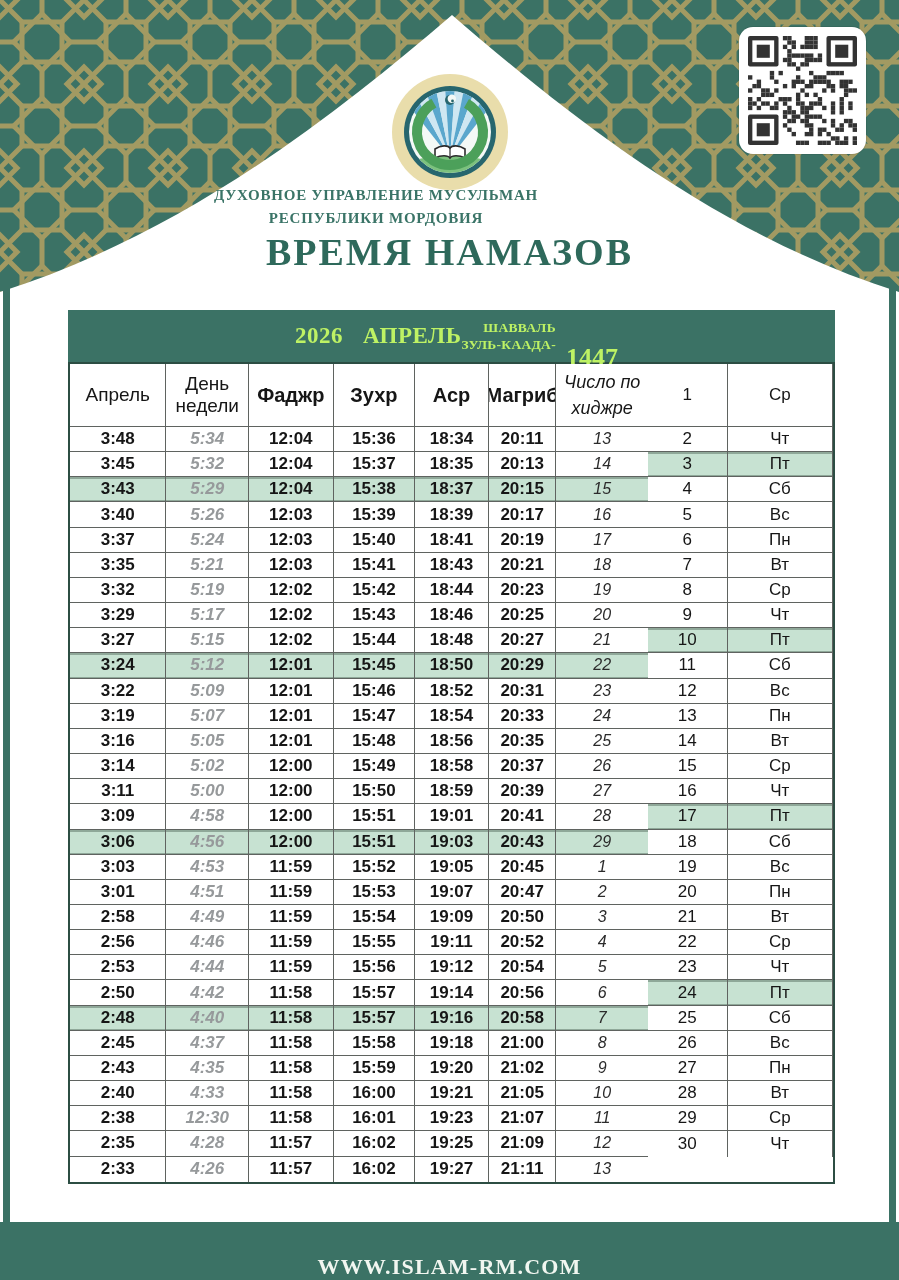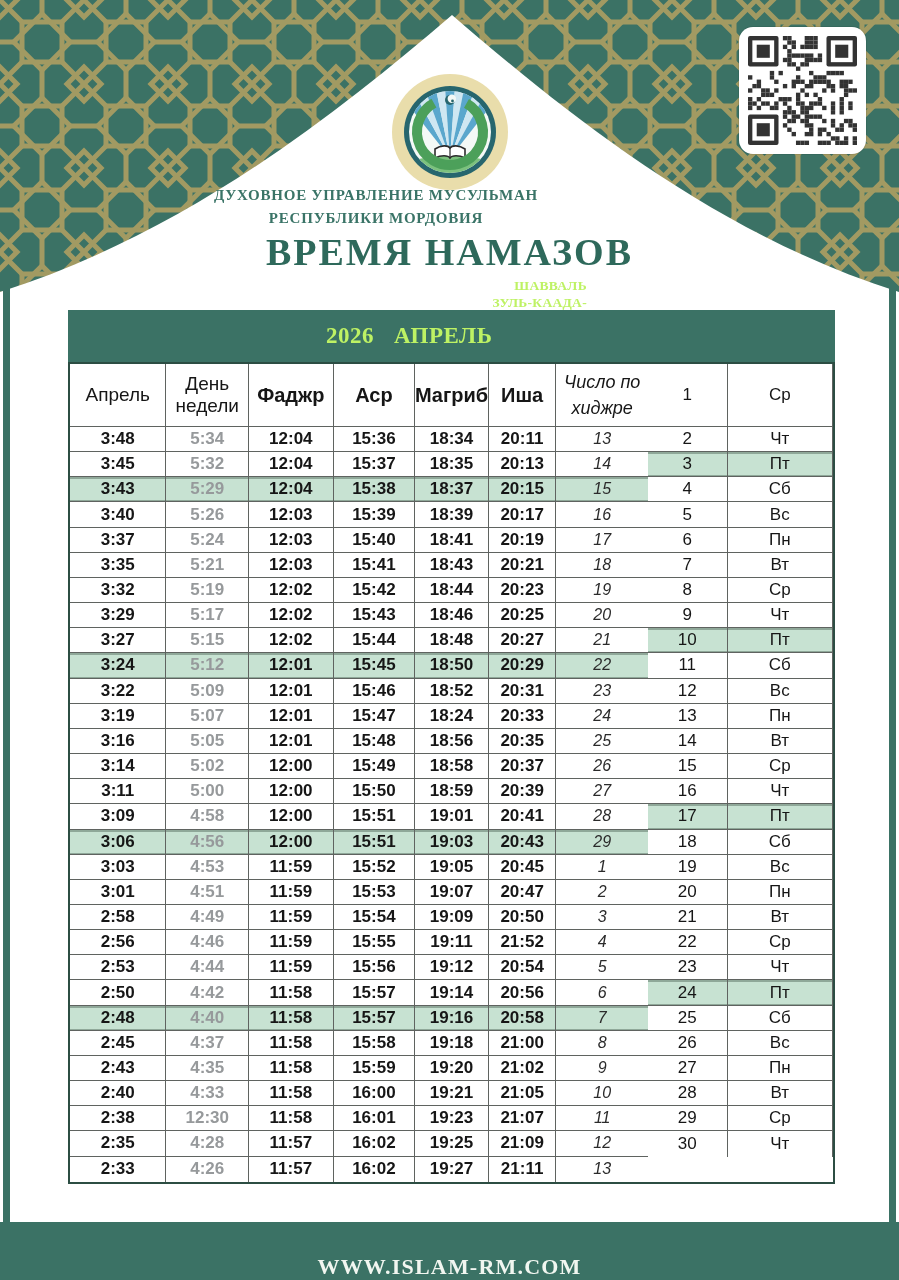--- a/index.html
+++ b/index.html
@@ -34,21 +34,21 @@
     color:#2e695b;font-size:38px;letter-spacing:2px;
   }
   
   .ptable{position:absolute;left:68px;top:310px;width:767px;z-index:2;box-sizing:border-box;}
   .ptable-titlebar{
     box-sizing:border-box;height:52px;background:var(--green,#3b7265);
     display:flex;align-items:center;justify-content:center;
     padding:0 14px 0 24px;color:#bef264;font-family:"Liberation Serif",serif;font-weight:bold;
   }
   .tb-left{display:flex;align-items:baseline;gap:20px;font-size:23px;letter-spacing:.5px;}
-  .tb-right{display:flex;align-items:center;gap:10px;flex-direction:column;}
+  .tb-right{display:flex;align-items:center;gap:10px;}
   .hijri-months{display:flex;flex-direction:column;align-items:flex-end;font-size:13.5px;line-height:17px;letter-spacing:.3px;}
   .hijri-year{font-size:26px;margin-top:44px;}
   .ptable-grid{
     display:grid;box-sizing:border-box;width:767px;
     grid-template-columns:97fr 83fr 85fr 82fr 74fr 68fr 92fr 80fr 106fr;
     grid-template-rows:63px;
     grid-auto-rows:25.166px;
     border:2px solid #2c4d43;background:#ffffff;
   }
   .cell{
@@ -58,21 +58,21 @@
   }
   .cell.last-col{border-right:none;}
   .cell.last-row{border-bottom:none;}
   .hdr{font-size:19px;line-height:22px;background:#fff;}
   .hdr.bold{font-weight:bold;font-size:20px;}
   .hdr.gray{color:#93979a;}
   .hdr.italic{font-style:italic;font-size:18px;line-height:26px;font-weight:400;}
   .c-day{font-size:17px;}
   .c-weekday{font-size:17px;}
   .c-time{font-weight:bold;font-size:17px;}
-  .c-shuruk{font-weight:bold;font-size:17px;color:#96999b;}
+  .c-shuruk{font-weight:bold;font-size:17px;color:#96999b;font-style:italic;}
   .c-hijri{font-style:italic;font-size:16px;color:#2b2b2b;}
   .friday{background:var(--hl,#c7e2d2);
     box-shadow:inset 0 2px 0 rgba(40,60,50,.35), inset 0 -1px 0 rgba(40,60,50,.35);}
   
   .footer-bar{
     position:absolute;left:0;bottom:0;width:899px;height:58px;z-index:2;
     background:var(--green,#3b7265);display:flex;align-items:flex-end;justify-content:center;
   }
   .footer-bar .site{
     font-family:"Liberation Serif",serif;font-weight:bold;color:#f1f6f0;
@@ -348,23 +348,23 @@
         <span>ШАВВАЛЬ</span>
         <span>ЗУЛЬ-КААДА-</span>
       </div>
       <span class="hijri-year">1447</span>
     </div>
   </div>
   <div class="ptable-grid" id="grid">
       <div class="cell hdr plain">Апрель</div>
       <div class="cell hdr plain">День недели</div>
       <div class="cell hdr bold">Фаджр</div>
+      <div class="cell hdr bold">Зухр</div>
       <div class="cell hdr bold">Аср</div>
       <div class="cell hdr bold">Магриб</div>
-      <div class="cell hdr bold">Иша</div>
       <div class="cell hdr italic last-col">Число по хиджре</div>
       <div class="cell c-day">1</div>
       <div class="cell c-weekday">Ср</div>
       <div class="cell c-time">3:48</div>
       <div class="cell c-shuruk">5:34</div>
       <div class="cell c-time">12:04</div>
       <div class="cell c-time">15:36</div>
       <div class="cell c-time">18:34</div>
       <div class="cell c-time">20:11</div>
       <div class="cell c-hijri last-col">13</div>
@@ -457,21 +457,21 @@
       <div class="cell c-time">15:46</div>
       <div class="cell c-time">18:52</div>
       <div class="cell c-time">20:31</div>
       <div class="cell c-hijri last-col">23</div>
       <div class="cell c-day">12</div>
       <div class="cell c-weekday">Вс</div>
       <div class="cell c-time">3:19</div>
       <div class="cell c-shuruk">5:07</div>
       <div class="cell c-time">12:01</div>
       <div class="cell c-time">15:47</div>
-      <div class="cell c-time">18:24</div>
+      <div class="cell c-time">18:54</div>
       <div class="cell c-time">20:33</div>
       <div class="cell c-hijri last-col">24</div>
       <div class="cell c-day">13</div>
       <div class="cell c-weekday">Пн</div>
       <div class="cell c-time">3:16</div>
       <div class="cell c-shuruk">5:05</div>
       <div class="cell c-time">12:01</div>
       <div class="cell c-time">15:48</div>
       <div class="cell c-time">18:56</div>
       <div class="cell c-time">20:35</div>
@@ -539,21 +539,21 @@
       <div class="cell c-time">19:09</div>
       <div class="cell c-time">20:50</div>
       <div class="cell c-hijri last-col">3</div>
       <div class="cell c-day">21</div>
       <div class="cell c-weekday">Вт</div>
       <div class="cell c-time">2:56</div>
       <div class="cell c-shuruk">4:46</div>
       <div class="cell c-time">11:59</div>
       <div class="cell c-time">15:55</div>
       <div class="cell c-time">19:11</div>
-      <div class="cell c-time">21:52</div>
+      <div class="cell c-time">20:52</div>
       <div class="cell c-hijri last-col">4</div>
       <div class="cell c-day">22</div>
       <div class="cell c-weekday">Ср</div>
       <div class="cell c-time">2:53</div>
       <div class="cell c-shuruk">4:44</div>
       <div class="cell c-time">11:59</div>
       <div class="cell c-time">15:56</div>
       <div class="cell c-time">19:12</div>
       <div class="cell c-time">20:54</div>
       <div class="cell c-hijri last-col">5</div>

